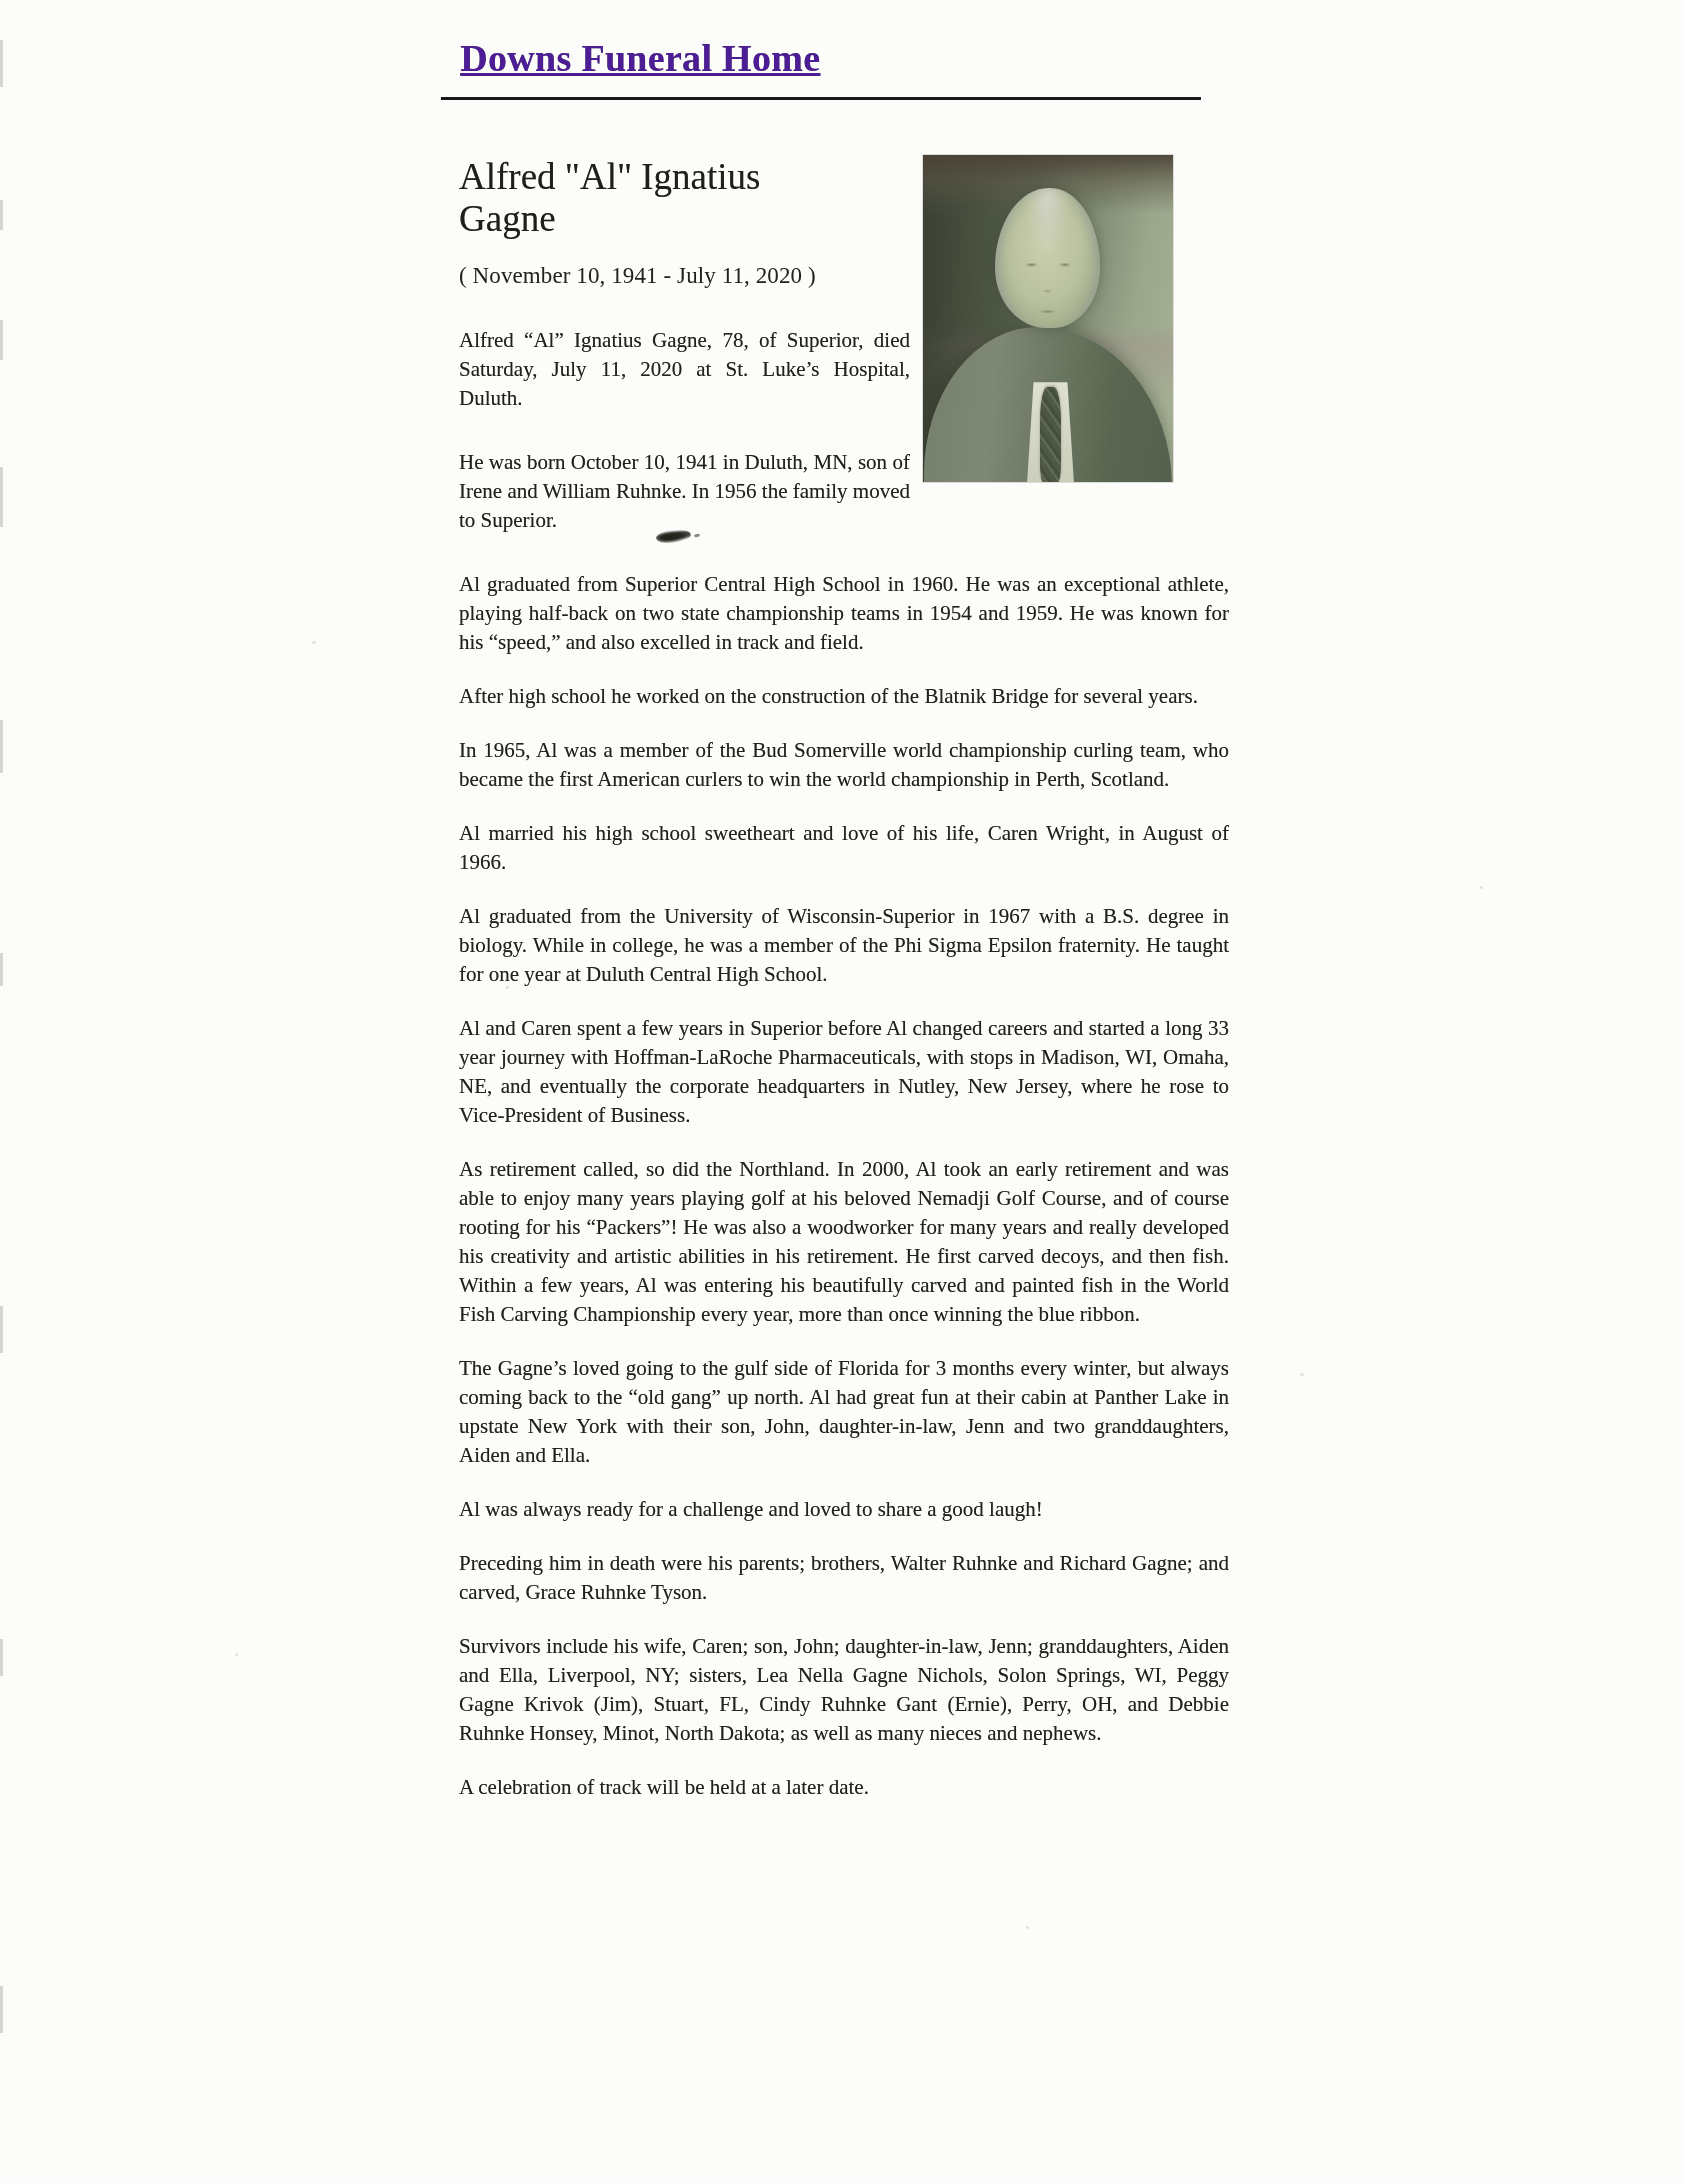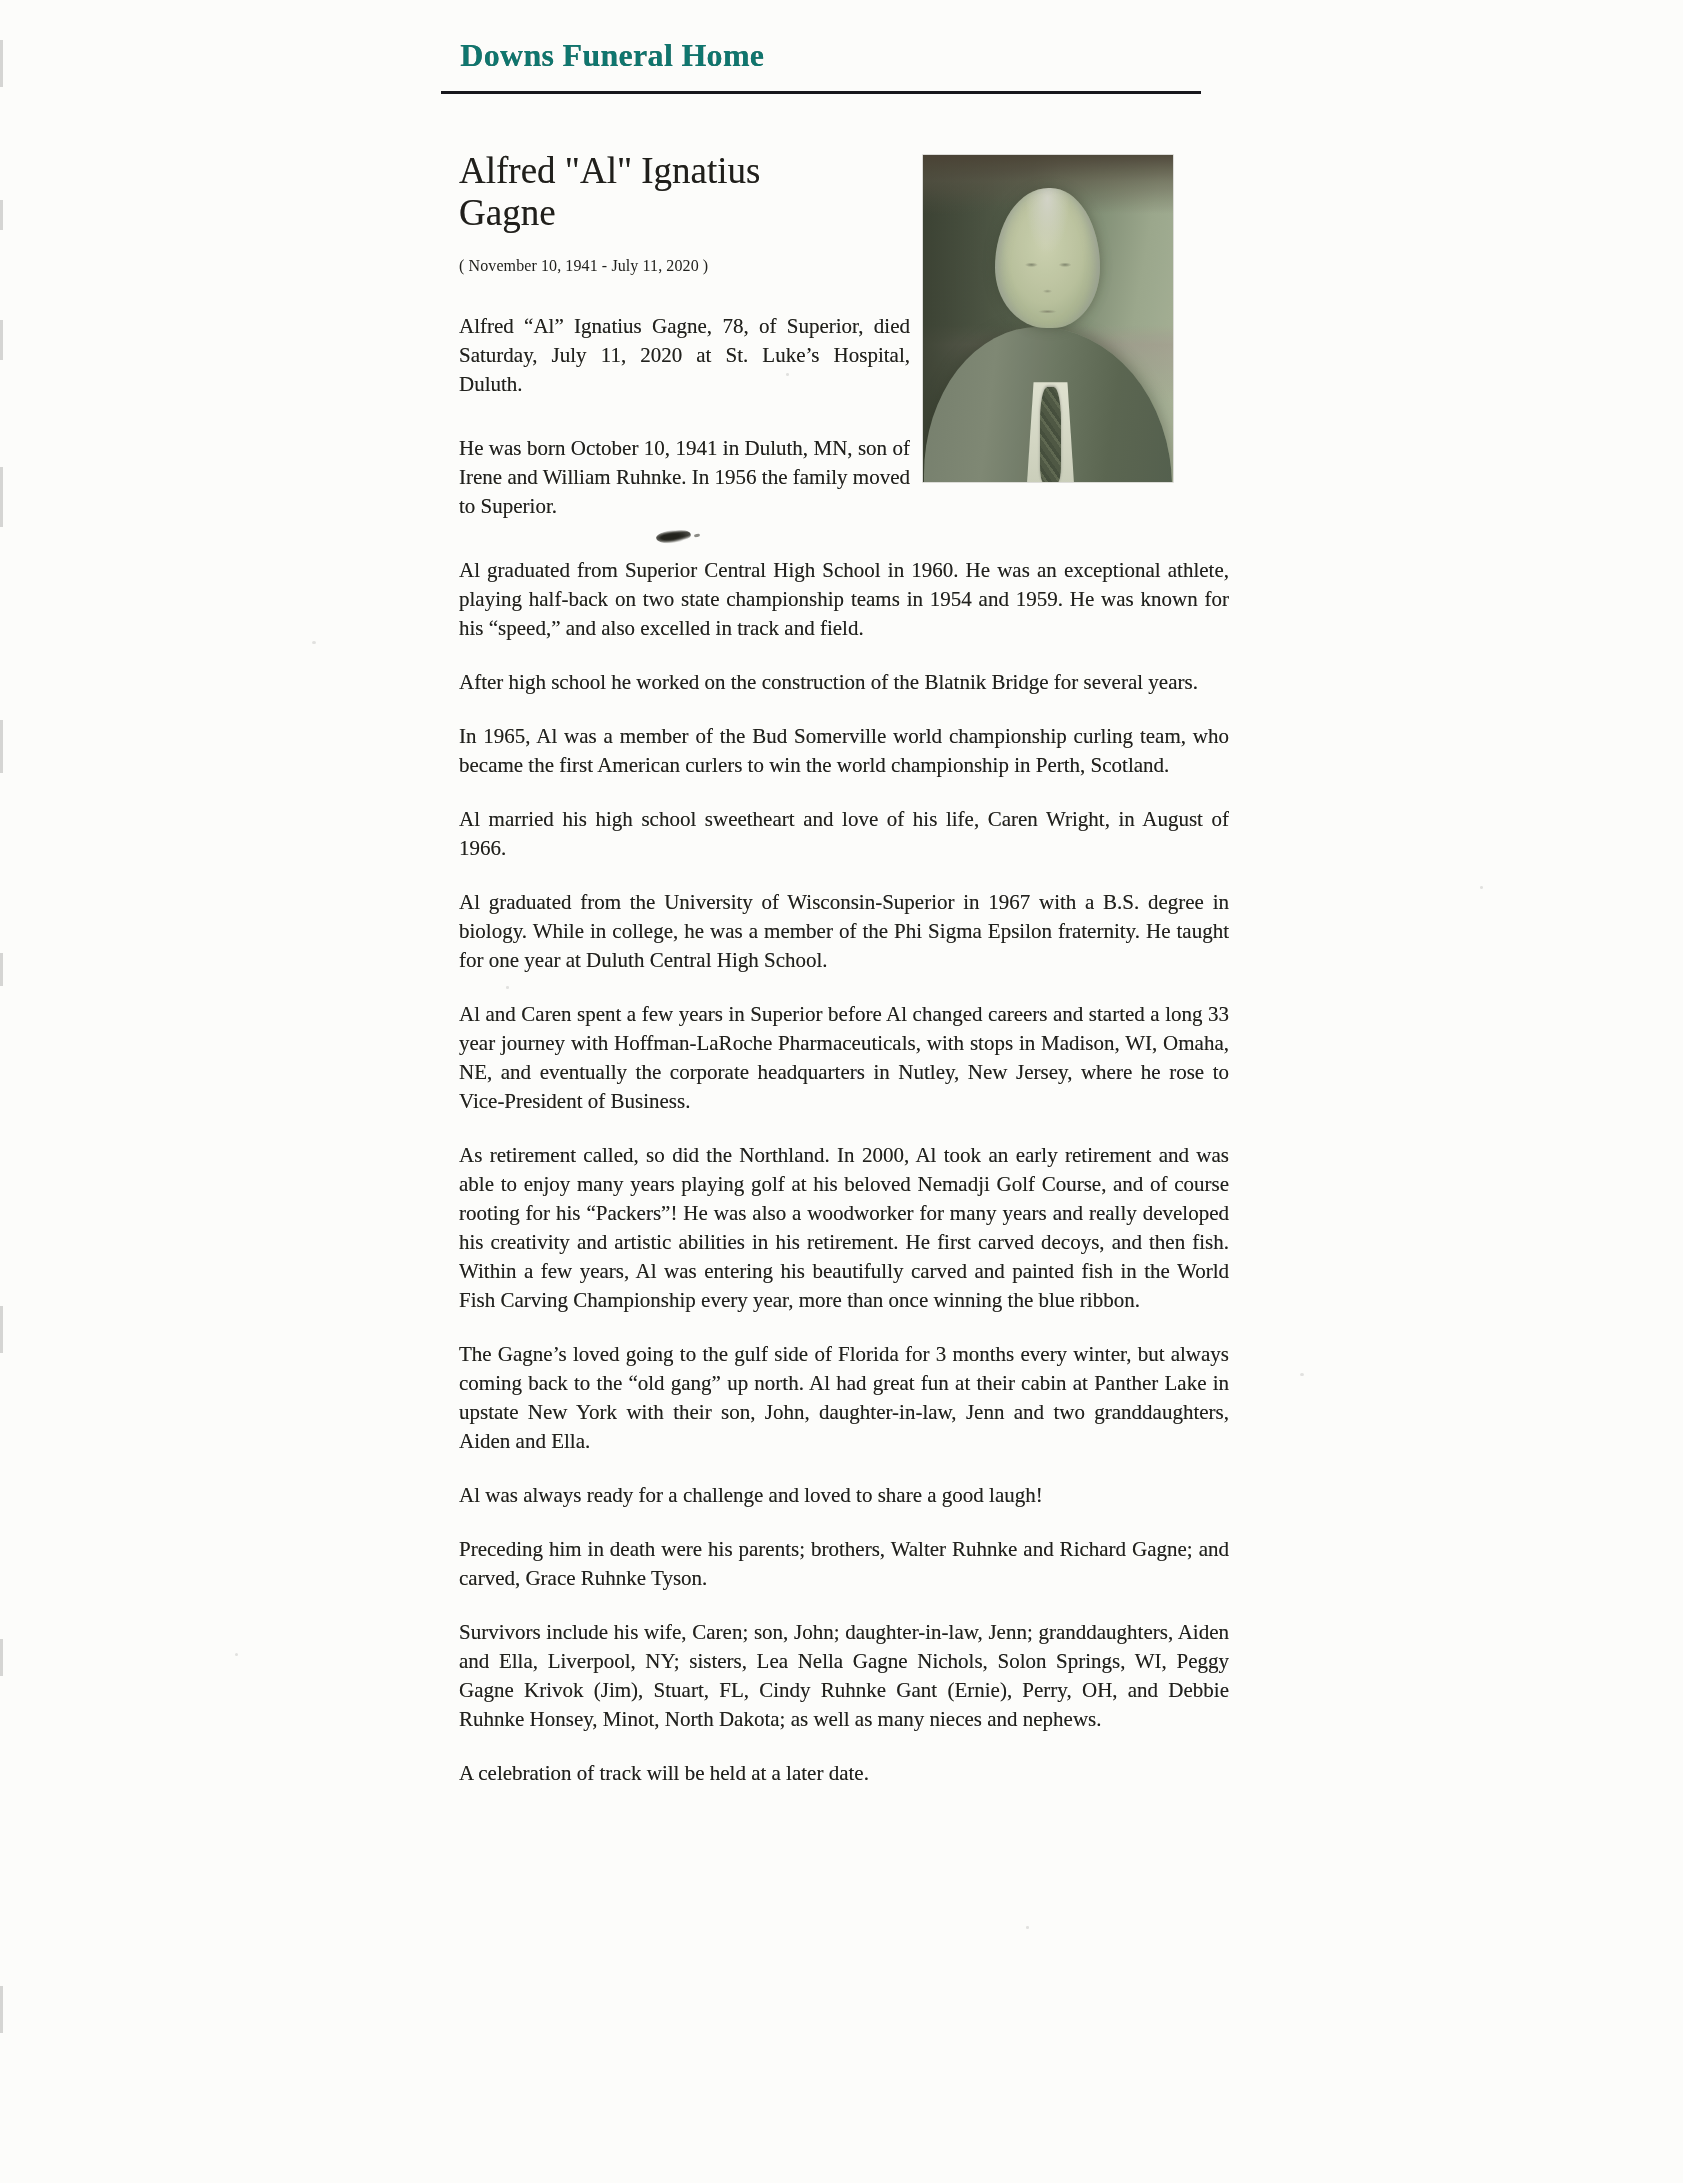--- a/index.html
+++ b/index.html
@@ -7,34 +7,35 @@
     position:relative;
     width:1683px;height:2183px;
     background:#fcfcfa;
     overflow:hidden;
     font-family:"Liberation Serif","DejaVu Serif",serif;
     color:#21211d;
   }
   .content{position:absolute;left:459px;top:0;width:770px;}
   .fh-title{
     margin:39px 0 0 1.3px;
-    font-size:32px;font-weight:700;letter-spacing:0.3px;
-    color:#0f766e;line-height:1;
+    font-size:38px;font-weight:700;letter-spacing:0.3px;
+    color:#4c1d95;line-height:1;
     text-shadow:0 0 0.4px rgba(20,20,18,.6);
+    text-decoration:underline;
   }
   .rule{
     border:0;border-top:3.3px solid #17171c;
     margin:20px 0 0 -18px;width:760px;height:0;
   }
   .deceased-name{
     margin:56px 0 0 0;
     font-weight:400;font-size:37px;line-height:42px;
     color:#201f1b;text-shadow:0 0 0.3px rgba(25,25,20,.5);
   }
-  .life-dates{margin-top:22.7px;font-size:16px;letter-spacing:0.1px;}
+  .life-dates{margin-top:22.7px;font-size:23px;letter-spacing:0.1px;}
   p.para{
     font-size:21px;line-height:29px;
     text-align:justify;
     margin:0 0 25px 0;
     text-shadow:0 0 0.3px rgba(30,30,25,.45);
   }
   p.narrow{width:451px;margin-bottom:35px;}
   p.first{margin-top:37px;}
   
   .photo{

